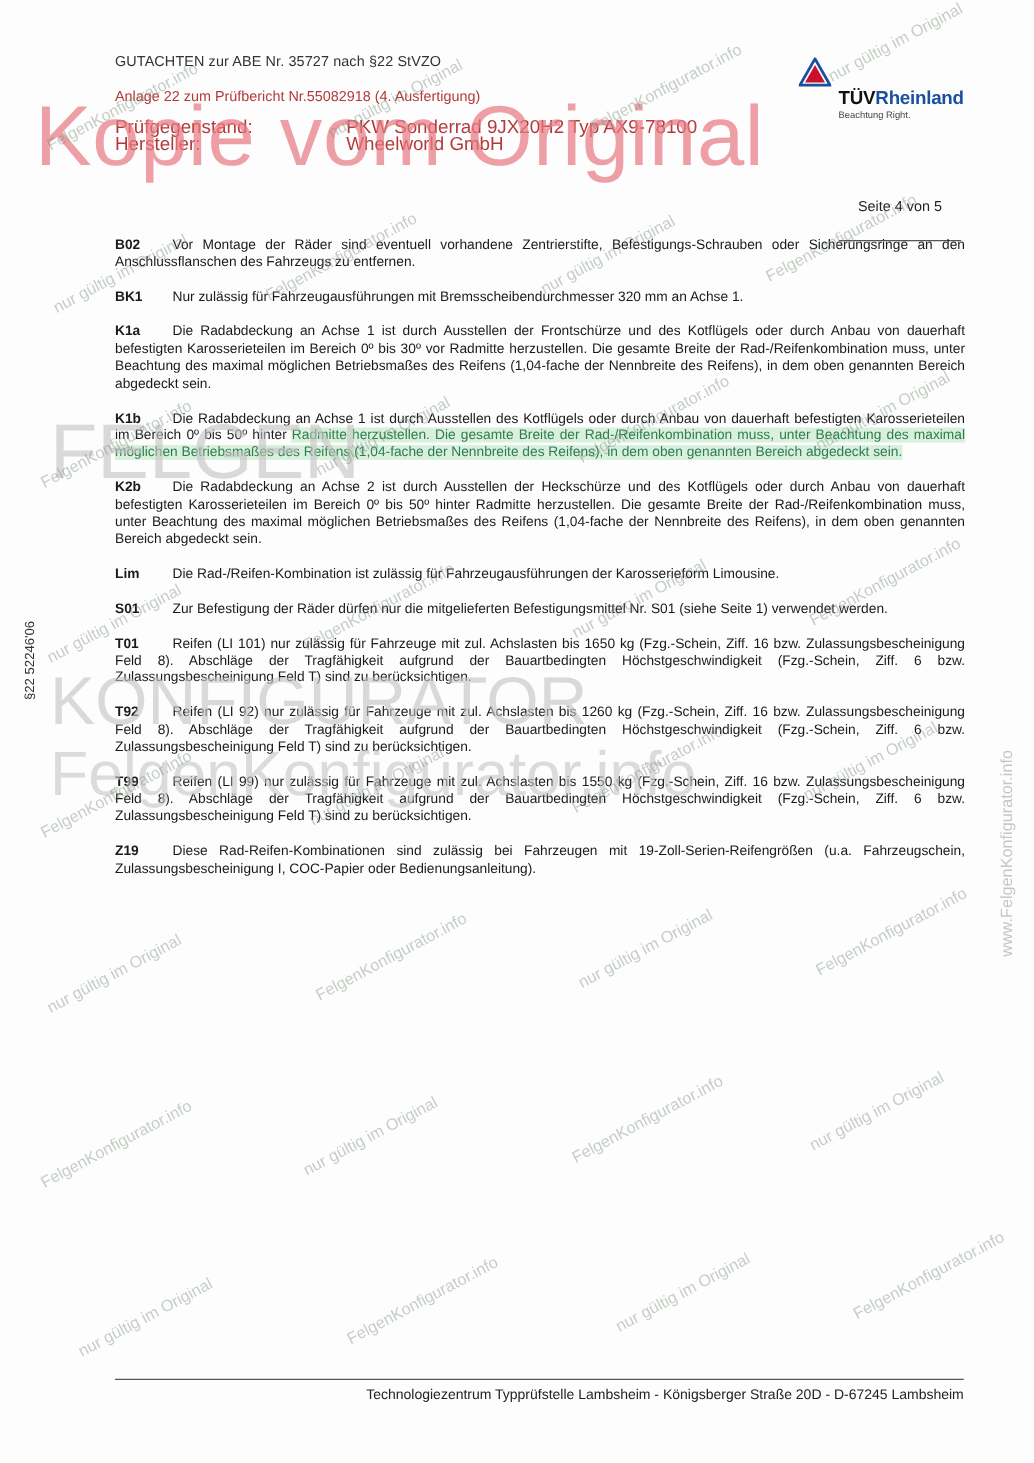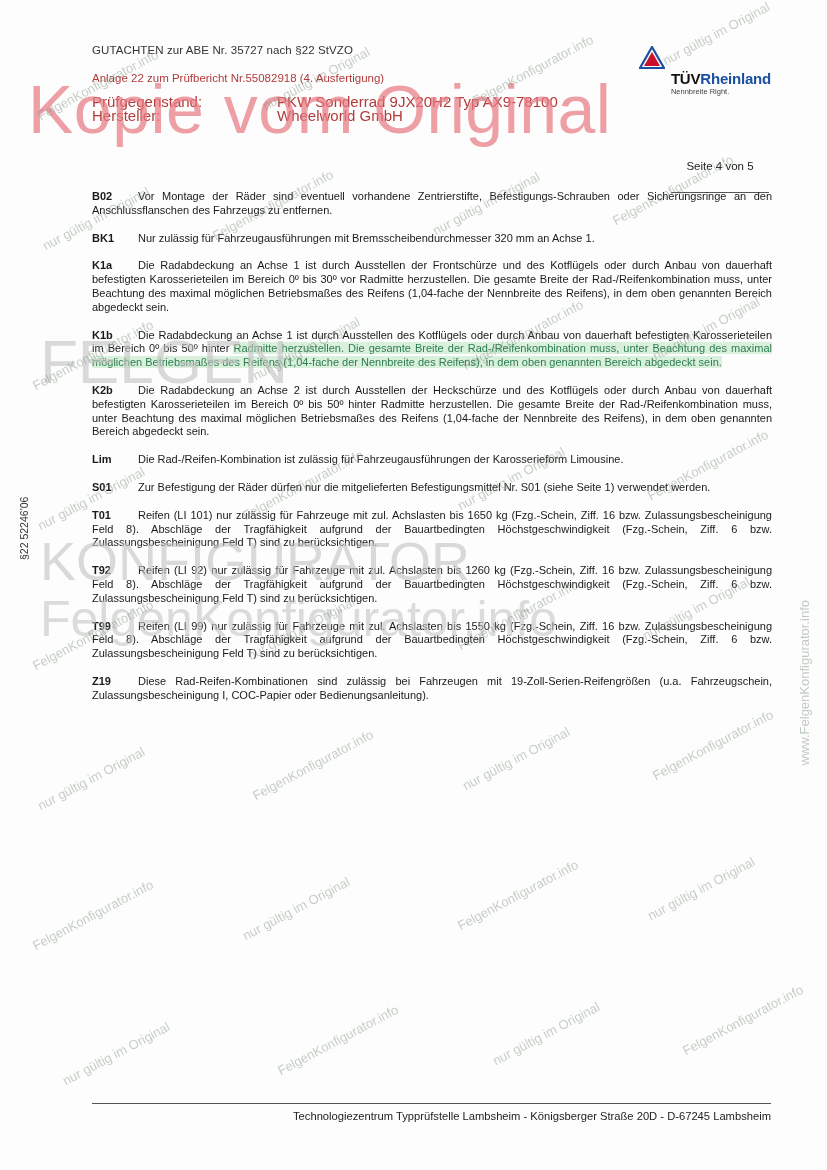--- a/index.html
+++ b/index.html
@@ -215,21 +215,21 @@
 
   <div class="tuv">
     <span class="tuv-mark">
       <svg width="26" height="26" viewBox="0 0 26 26" aria-hidden="true">
         <polygon points="13,1 25,22 1,22" fill="none" stroke="#1b4fa0" stroke-width="2.2"></polygon>
         <polygon points="13,6 21,20 5,20" fill="#c9112b"></polygon>
       </svg>
     </span>
     <span class="tuv-txt">
       <div class="t1"><em>TÜV</em><span>Rheinland</span></div>
-      <div class="t2">Nennbreite Right.</div>
+      <div class="t2">Beachtung Right.</div>
     </span>
   </div>
 
   <div class="seite">Seite  4  von 5</div>
 
   <div class="side-code">§22  52246'06</div>
 
   <div class="content">
 
     <div class="para">

